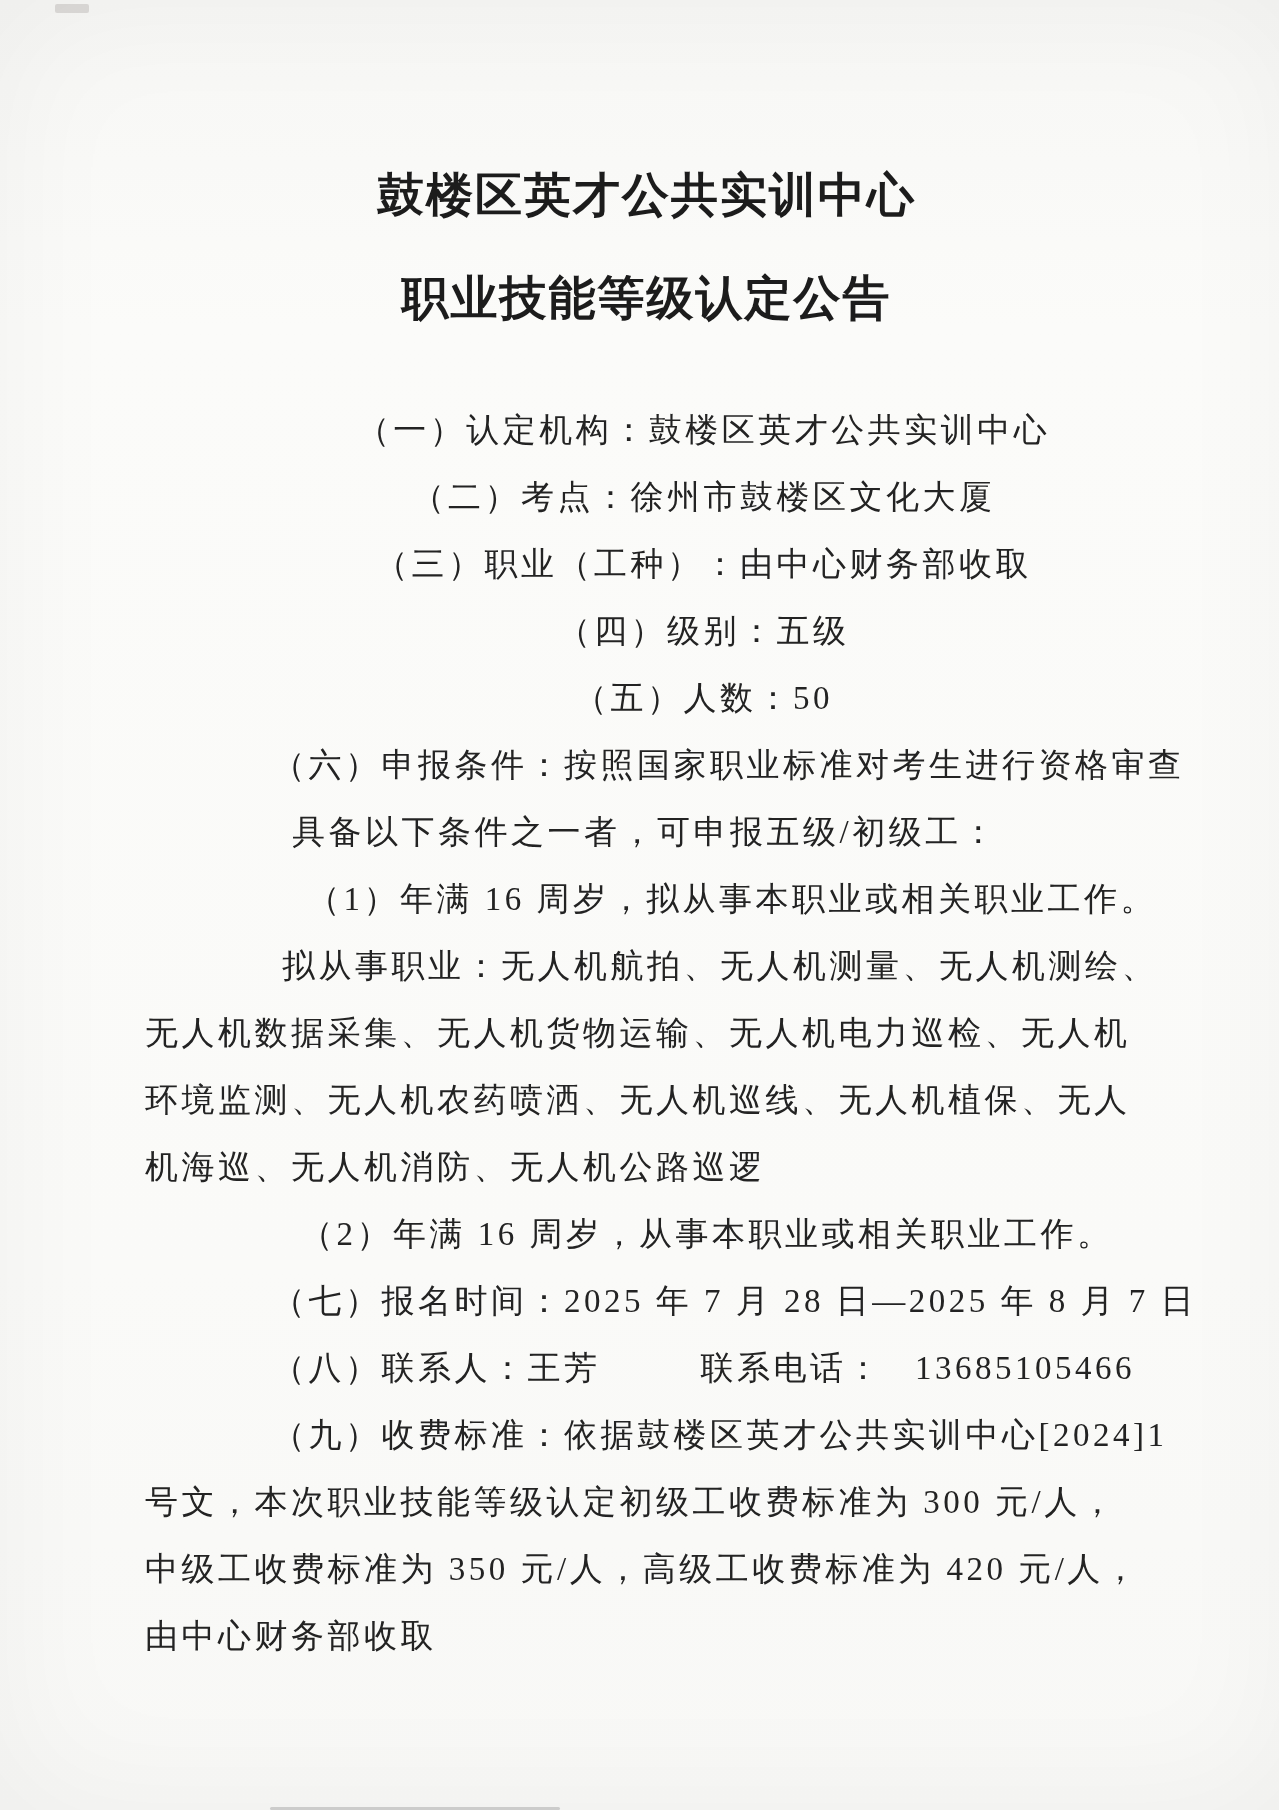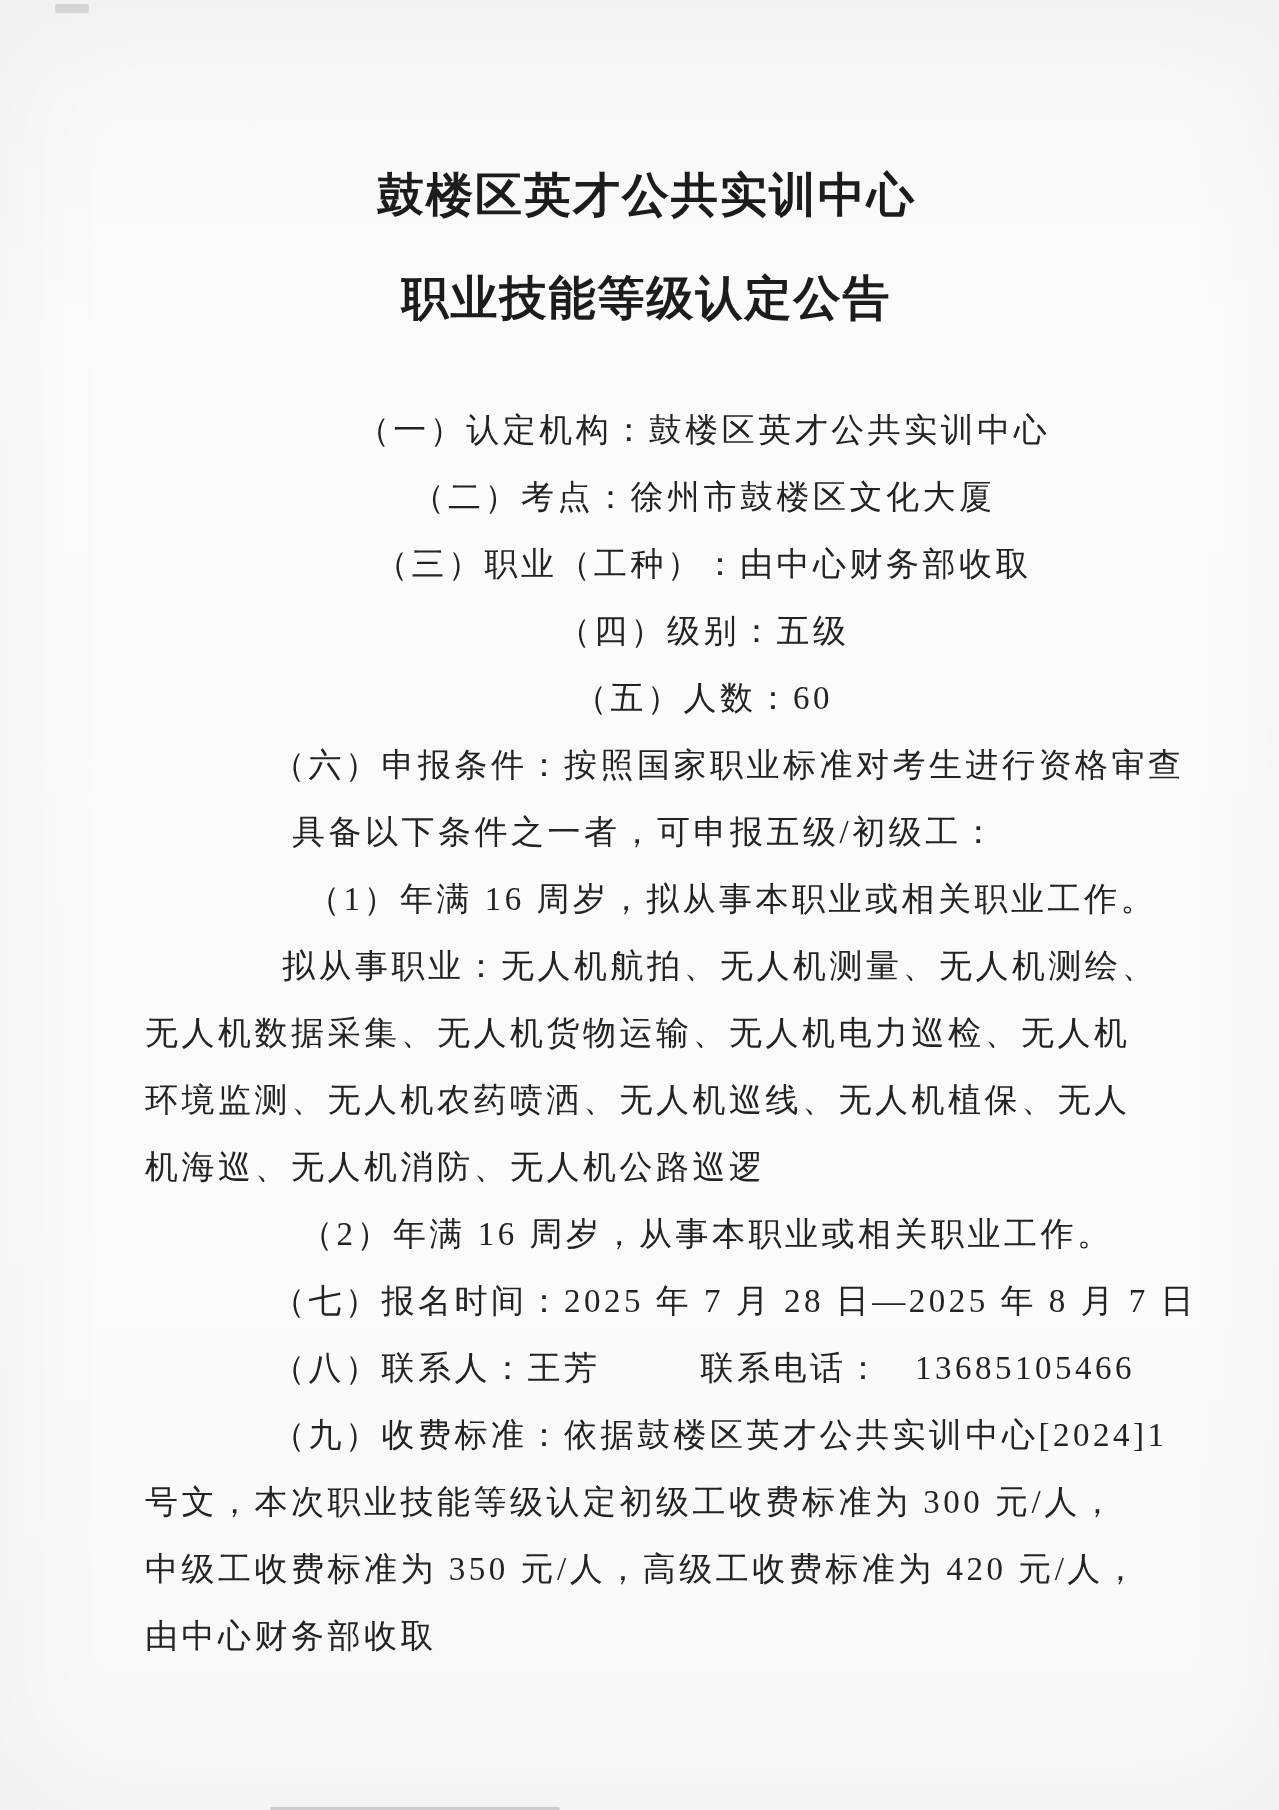--- a/index.html
+++ b/index.html
@@ -85,21 +85,21 @@
   <div class="scan-mark-top"></div>
 
   <h1 class="doc-title t1">鼓楼区英才公共实训中心</h1>
   <h1 class="doc-title t2">职业技能等级认定公告</h1>
 
   <div class="doc-body">
     <div class="line ind-a">（一）认定机构：鼓楼区英才公共实训中心</div>
     <div class="line ind-a">（二）考点：徐州市鼓楼区文化大厦</div>
     <div class="line ind-a">（三）职业（工种）：由中心财务部收取</div>
     <div class="line ind-a">（四）级别：五级</div>
-    <div class="line ind-a">（五）人数：60</div>
+    <div class="line ind-a">（五）人数：50</div>
     <div class="line ind-a">（六）申报条件：按照国家职业标准对考生进行资格审查</div>
     <div class="line ind-b">具备以下条件之一者，可申报五级/初级工：</div>
     <div class="line ind-c">（1）年满 16 周岁，拟从事本职业或相关职业工作。</div>
     <div class="line ind-d">拟从事职业：无人机航拍、无人机测量、无人机测绘、</div>
     <div class="line">无人机数据采集、无人机货物运输、无人机电力巡检、无人机</div>
     <div class="line">环境监测、无人机农药喷洒、无人机巡线、无人机植保、无人</div>
     <div class="line">机海巡、无人机消防、无人机公路巡逻</div>
     <div class="line ind-e">（2）年满 16 周岁，从事本职业或相关职业工作。</div>
     <div class="line ind-a">（七）报名时间：2025 年 7 月 28 日—2025 年 8 月 7 日</div>
     <div class="line ind-a">

